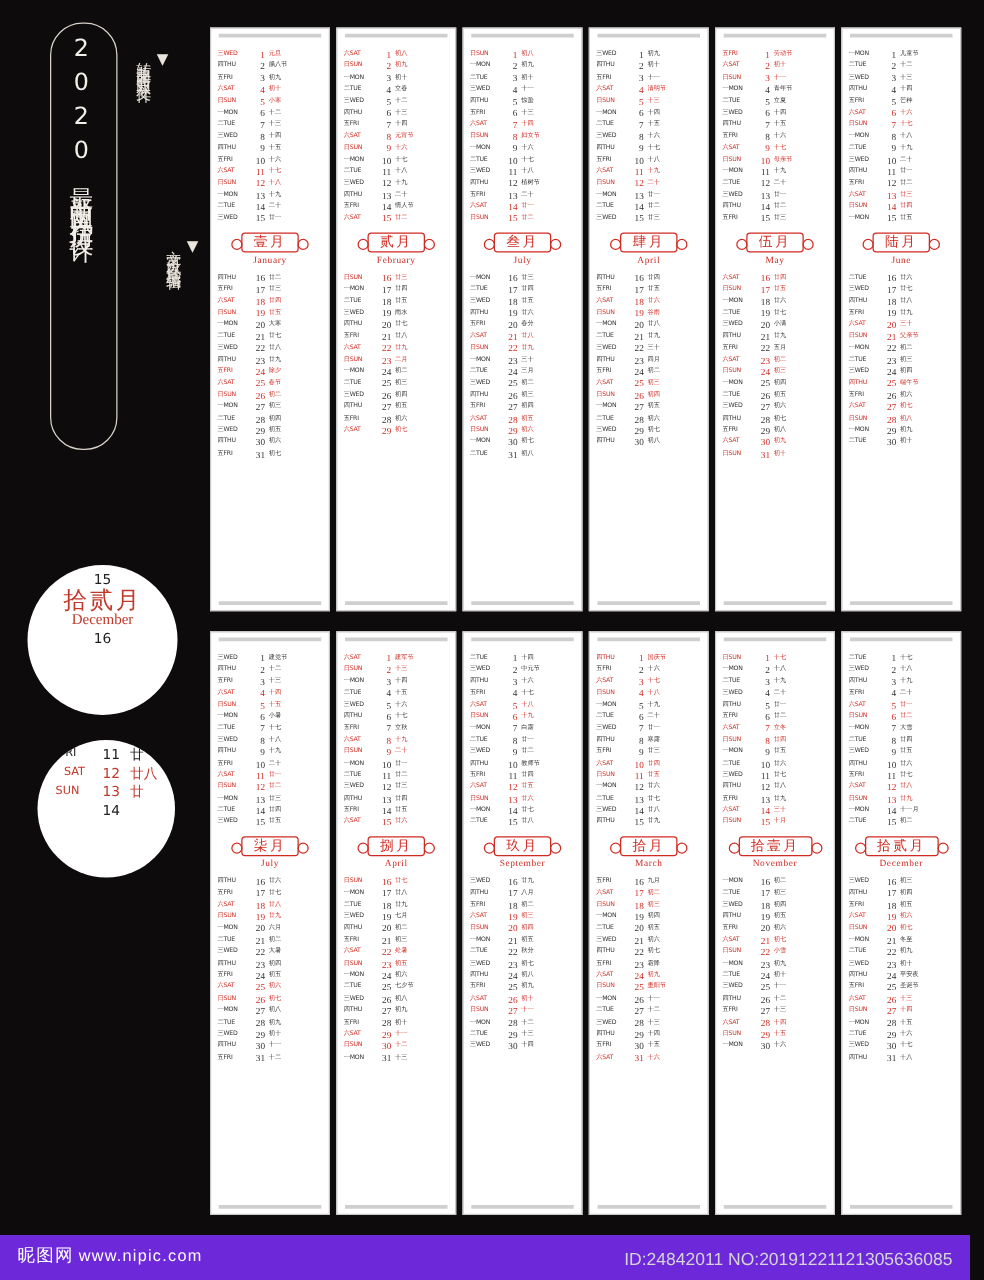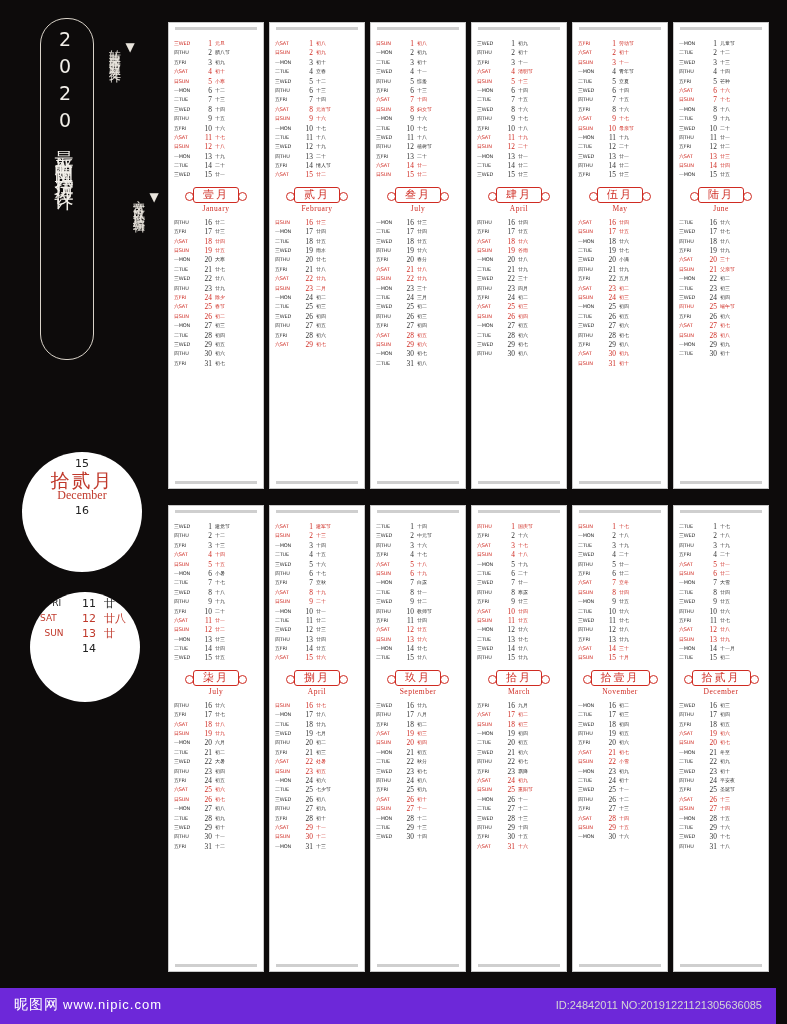--- a/index.html
+++ b/index.html
@@ -108,21 +108,21 @@
   
   .footer{
     position:absolute;left:0;bottom:0;width:776px;height:36px;background:#6d28d9;
   }
   .logo{
     position:absolute;left:14px;top:8px;color:#fff;font-size:14px;
     font-family:"DejaVu Sans",sans-serif;letter-spacing:1px;
   }
   .logo .site{font-family:"Liberation Sans",sans-serif;font-size:13px;margin-left:4px;}
   .fid{
-    position:absolute;right:14px;top:11px;color:#d5d5d5;font-size:11px;
+    position:absolute;right:14px;top:11px;color:#d5d5d5;font-size:14px;
     font-family:"Liberation Sans",sans-serif;
   }
 </style>
 </head>
 <body>
 
 <div class="left-panel">
   <div class="title-frame"></div>
   <div class="title-text">2020最新中国风挂历设计</div>
 
@@ -145,21 +145,21 @@
   </div>
 
   <div class="circle-prev c2">
     <div class="c-inner" id="days-circle">
         <div class="c-row">
           <span style="width:28px;text-align:center;font-size:9px">FRI</span>
           <span class="d">11</span>
           <span class="l">廿</span>
         </div>
         <div class="c-row c-red">
-          <span style="width:28px;text-align:left;font-size:9px">SAT</span>
+          <span style="width:28px;text-align:right;font-size:9px">SAT</span>
           <span class="d">12</span>
           <span class="l">廿八</span>
         </div>
         <div class="c-row c-red">
           <span style="width:28px;text-align:center;font-size:9px">SUN</span>
           <span class="d">13</span>
           <span class="l">廿</span>
         </div>
         <div class="c-row">
           <span style="width:28px;text-align:right;font-size:9px"></span>

